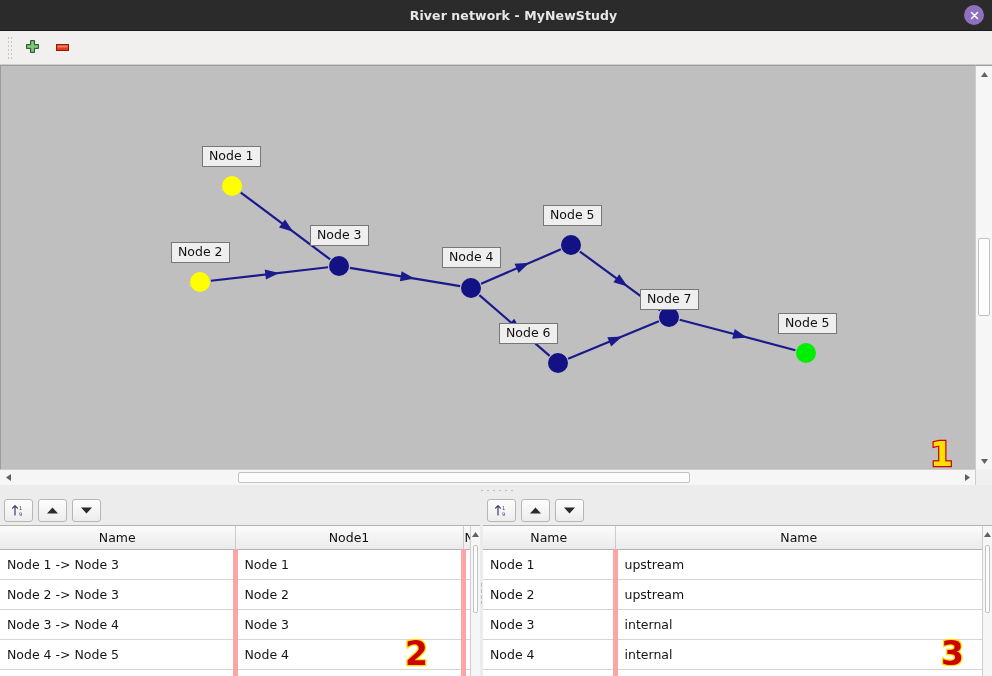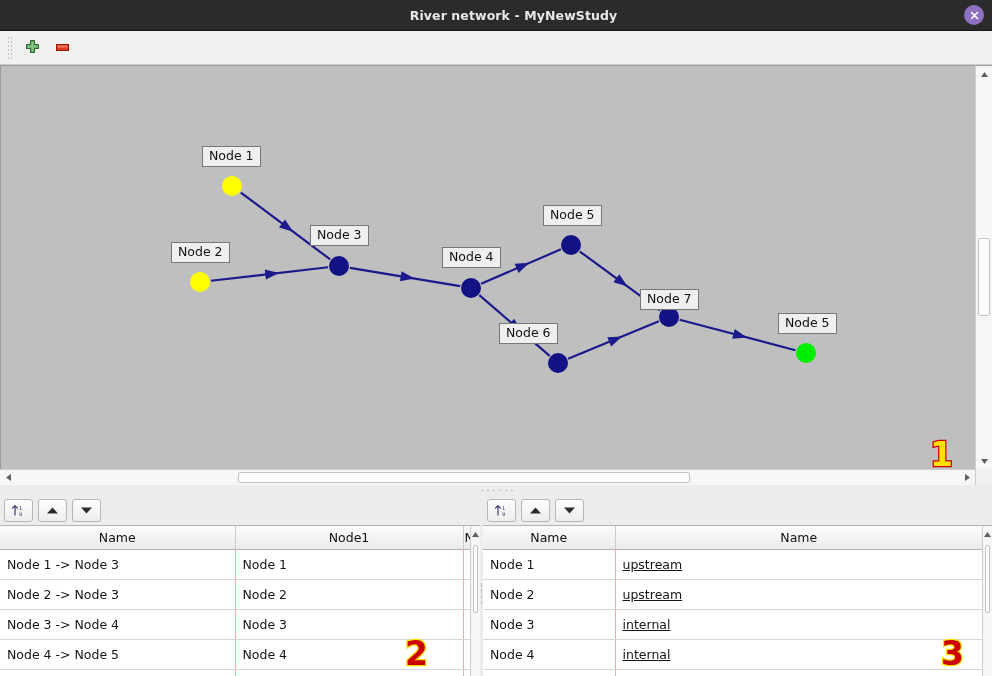--- a/index.html
+++ b/index.html
@@ -222,28 +222,28 @@
     border-bottom: 1px solid #b5b3b1;
     font-weight: normal;
     font-size: 12.5px;
     height: 23px;
     color: #101010;
     text-align: center;
   }
   table.grid th:last-child { border-right: none; }
   table.grid td {
     height: 30px;
-    border-right: 1px solid #fca5a5;
+    border-right: 5px solid #fca5a5;
     border-bottom: 1px solid #d8d6d4;
     padding: 0 0 0 7px;
     background: #fff;
     white-space: nowrap;
     overflow: hidden;
   }
-  table.grid td:last-child { border-right: none; text-decoration: underline; }
+  table.grid td:last-child { border-right: none; }
   table.grid tr.filler td { height: 14px; border-bottom: none; }
 </style>
 </head>
 <body>
 
 <div class="titlebar">
   <span class="titlebar-text">River network - MyNewStudy</span>
   <div class="close-btn">
     <svg width="11" height="11" viewBox="0 0 11 11">
       <path d="M2.5 2.5 L8.5 8.5 M8.5 2.5 L2.5 8.5" stroke="#ffffff" stroke-width="1.5" stroke-linecap="round"></path>

